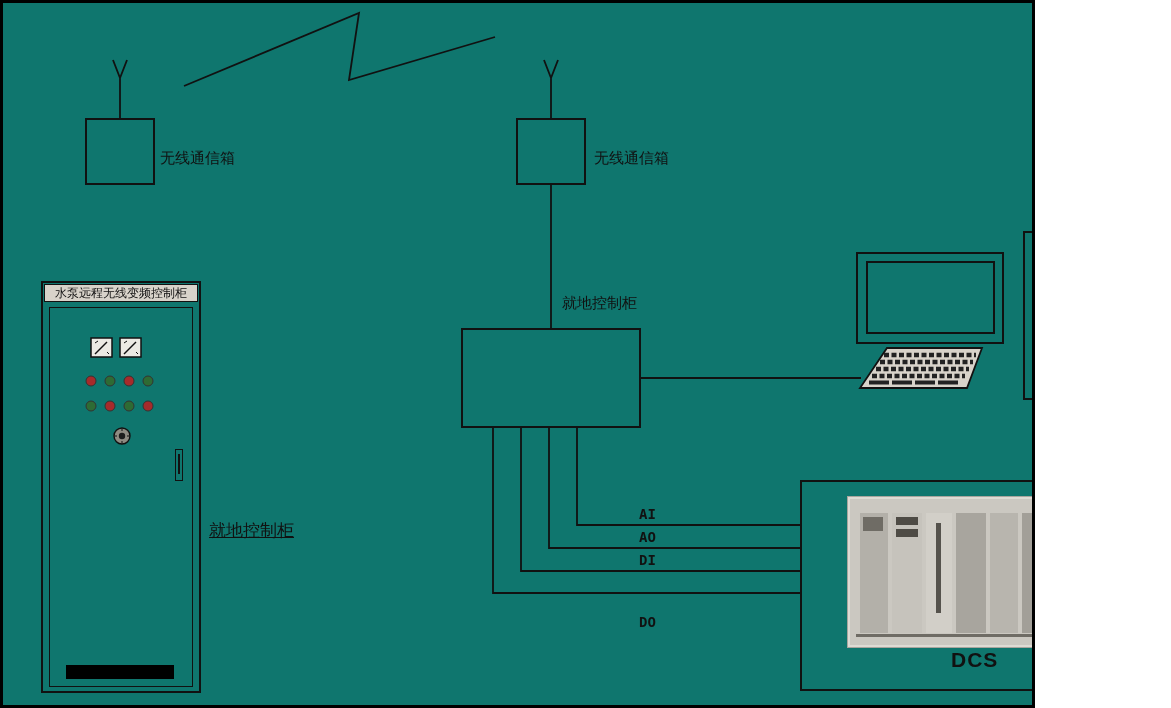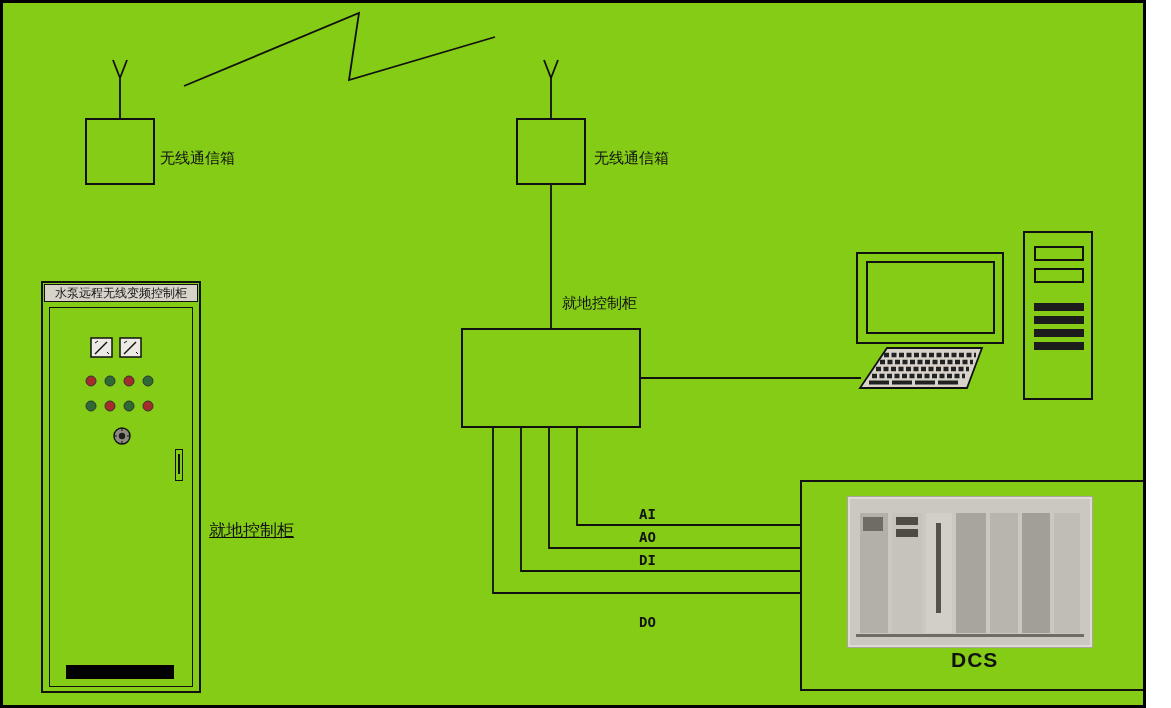--- a/index.html
+++ b/index.html
@@ -1,21 +1,21 @@
 <!DOCTYPE html>
 <html><head>
 <meta charset="utf-8">
 <style>
   html,body{margin:0;padding:0;background:#ffffff;}
   .frame{
     position:relative;
-    width:1146px;height:708px;
+    width:1035px;height:708px;
     box-sizing:border-box;
     border:3px solid #000;
-    background:#84cc16;
+    background:#0f766e;
     font-family:"Liberation Sans","DejaVu Sans",sans-serif;
     color:#111;
     overflow:hidden;
   }
   .abs{position:absolute;}
   .box{position:absolute;border:2px solid #111;background:transparent;box-sizing:border-box;}
   .label{position:absolute;white-space:nowrap;color:#111;}
   svg.overlay{position:absolute;left:0;top:0;}
 
   

